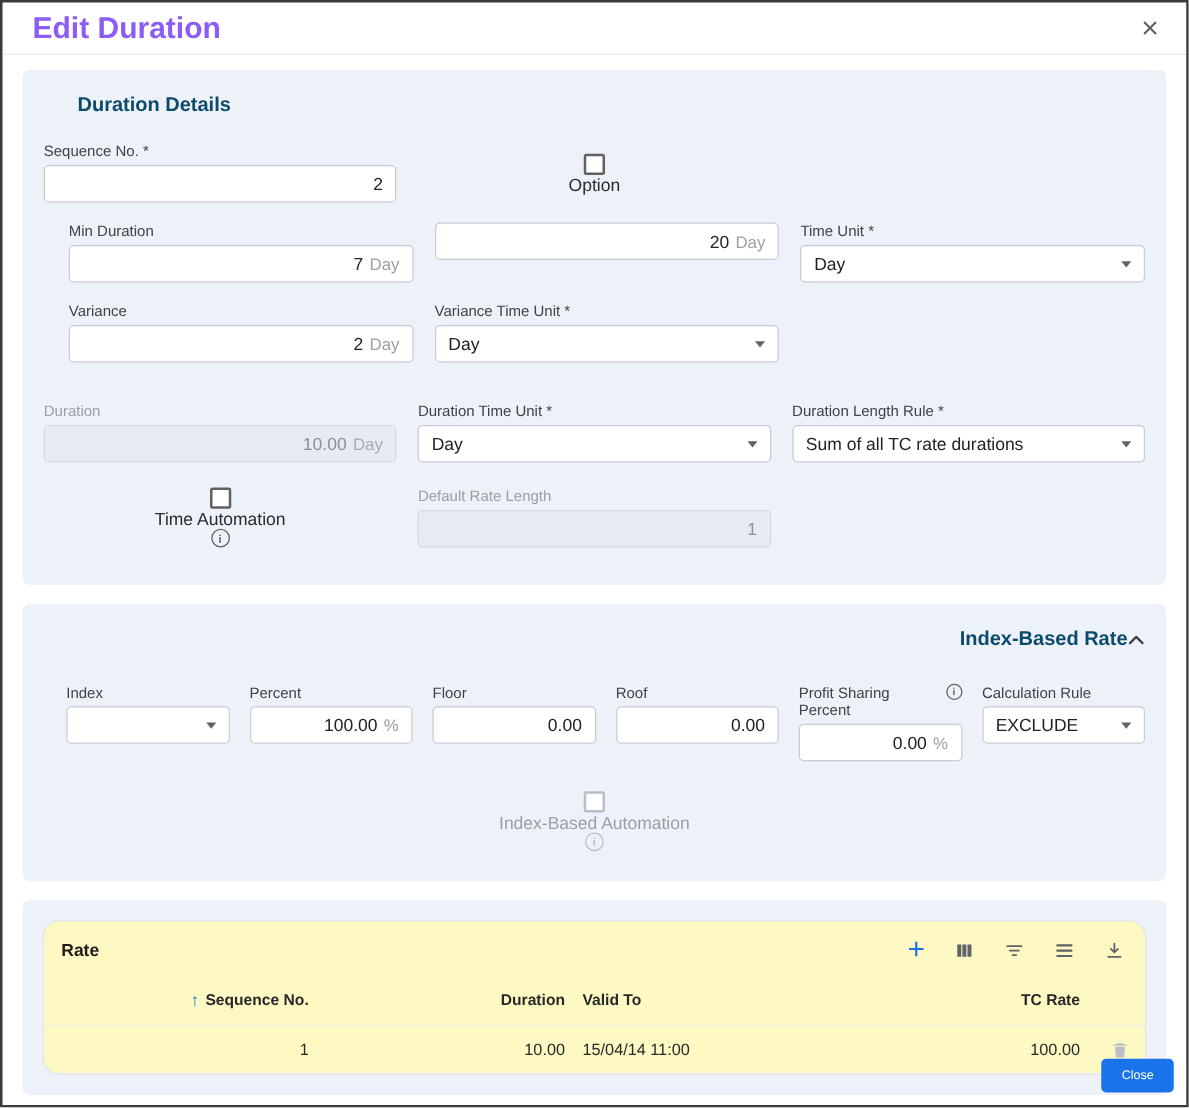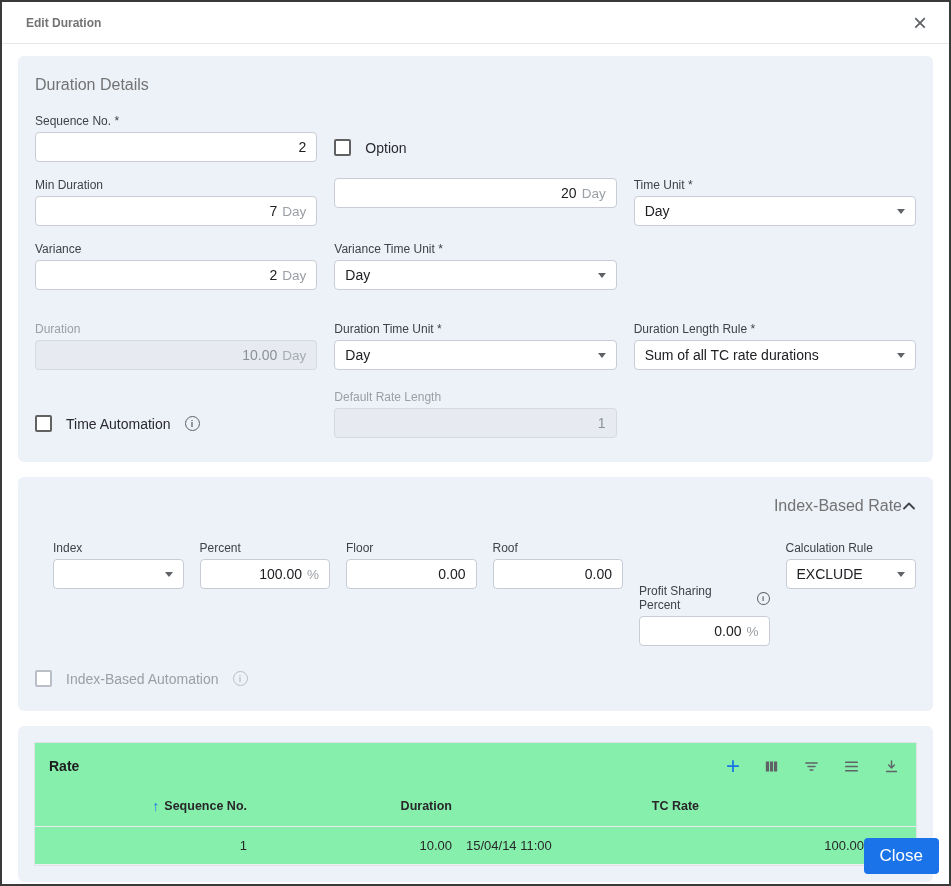--- a/index.html
+++ b/index.html
@@ -13,33 +13,33 @@
     position: relative;
     overflow: hidden;
   }
 
   
   .dlg-header {
     display:flex; align-items:center; justify-content:space-between;
     height:42px; padding:0 22px 0 24px;
     border-bottom:1px solid #e8e8e8;
   }
-  .dlg-title { font-size:12px; font-weight:700; color:#737373; }
+  .dlg-title { font-size:24px; font-weight:700; color:#8b5cf6; }
   .dlg-close { font-size:24px; color:#5f6368; cursor:pointer; line-height:1; }
 
   .dlg-body { padding:12px 16px 0 16px; }
 
   
   .panel {
     background:#edf1f8;
     border-radius:6px;
     padding:20px 17px 24px 17px;
     margin-bottom:15px;
   }
-  .panel-heading { font-size:16px; font-weight:400; color:#737373; }
+  .panel-heading { font-size:16px; font-weight:700; color:#0c4a6e;margin-left:27px; }
   .panel-heading-row { display:flex; align-items:center; justify-content:flex-end; }
 
   .grid3 { display:grid; grid-template-columns:repeat(3,1fr); column-gap:17px; }
   .grid6 { display:grid; grid-template-columns:repeat(6,1fr); column-gap:16px;padding-left:18px; }
 
   .field-label {
     display:block; font-size:12px; color:#3f4349; margin-bottom:4px;
   }
   .field-label.disabled { color:#9aa0a6; }
 
@@ -56,48 +56,48 @@
 
   .select { justify-content:space-between; cursor:pointer; }
   .caret {
     width:0; height:0;
     border-left:4.5px solid transparent;
     border-right:4.5px solid transparent;
     border-top:5px solid #5f6368;
     margin-left:8px;
   }
 
-  .cb-row { display:flex; align-items:center; gap:14px; }
+  .cb-row { display:flex; align-items:center; gap:0;flex-direction:column; }
   .checkbox {
     width:17px; height:17px; background:#fff;
     border:2px solid #616161; border-radius:2px;
     cursor:pointer; flex:0 0 auto;
   }
   .checkbox.disabled { border-color:#b9bec7; cursor:default; }
   .cb-label { font-size:14px; color:#2b2b2e; }
   .cb-label.disabled { color:#9aa0a6; }
 
   .info-icon {
     width:15px; height:15px; border:1.5px solid #5f6368; border-radius:50%;
     display:inline-flex; align-items:center; justify-content:center;
     font-size:9px; font-weight:700; color:#5f6368; font-style:normal;
   }
   .info-icon.disabled { border-color:#b9bec7; color:#b9bec7; }
 
-  .mt16 { margin-top:16px; }
+  .mt16 { margin-top:16px;margin-left:20px; }
   .mt32 { margin-top:32px; }
   .mt20 { margin-top:20px; }
   .align-end { align-self:end; margin-bottom:6px; }
 
   .chevron-up { cursor:pointer; display:inline-flex; }
 
   
   .rate-panel { padding:16px; }
   .rate-card {
-    background:#86efac; border:1px solid #e0e4ea; border-radius:0;
+    background:#fef9c3; border:1px solid #e0e4ea; border-radius:14px;
     overflow:hidden;
   }
   .rate-card-header {
     display:flex; align-items:center; justify-content:space-between;
     padding:14px 16px 10px 14px;
   }
   .rate-title { font-size:14px; font-weight:700; color:#1d1d1f; }
   .rate-toolbar { display:flex; align-items:center; gap:23px; }
   .tb-icon { display:inline-flex; cursor:pointer; color:#5f6368; }
   .plus-icon { color:#1a73e8; font-size:24px; font-weight:400; line-height:18px; cursor:pointer; }
@@ -111,21 +111,21 @@
   .rt-row { height:38px; border-bottom:1px solid #efefef; font-size:13px; color:#28282a; }
   .trash-cell { display:flex; justify-content:flex-end; }
   .trash-icon { color:#b9bec7; cursor:pointer; display:inline-flex; }
 
   
   .dlg-footer {
     position:absolute; right:10px; bottom:10px;
   }
   .btn-close {
     background:#1a73e8; color:#fff; border:none; border-radius:4px;
-    font-size:17px; padding:8px 16px; cursor:pointer;
+    font-size:10px; padding:8px 16px; cursor:pointer;
     font-family:"Liberation Sans", sans-serif;
   }
 </style>
 </head>
 <body>
 
 <div class="dialog">
 
   <div class="dlg-header">
     <div class="dlg-title">Edit Duration</div>
@@ -263,21 +263,21 @@
             <span>0.00</span>
           </div>
         </div>
         <div>
           <span class="field-label">Roof</span>
           <div class="control num">
             <span>0.00</span>
           </div>
         </div>
         <div>
-          <span class="field-label" style="display:flex;align-items:center;gap:4px;margin-top:43px;">
+          <span class="field-label" style="display:flex;gap:4px;">
             <span>Profit Sharing Percent</span>
             <span class="info-icon" style="width:13px;height:13px;font-size:8px;">i</span>
           </span>
           <div class="control num">
             <span>0.00</span>
             <span class="suffix">%</span>
           </div>
         </div>
         <div>
           <span class="field-label">Calculation Rule</span>
@@ -323,20 +323,21 @@
             </span>
           </div>
         </div>
 
         <div class="rt-grid rt-head">
           <div class="c1">
             <span class="sort-arrow">↑</span>
             <span>Sequence No.</span>
           </div>
           <div class="c-right">Duration</div>
+          <div class="c-left">Valid To</div>
           <div class="c-right">TC Rate</div>
           <div></div>
         </div>
 
         <div class="rt-grid rt-row">
           <div class="c-right">1</div>
           <div class="c-right">10.00</div>
           <div class="c-left">15/04/14 11:00</div>
           <div class="c-right">100.00</div>
           <div class="trash-cell">

